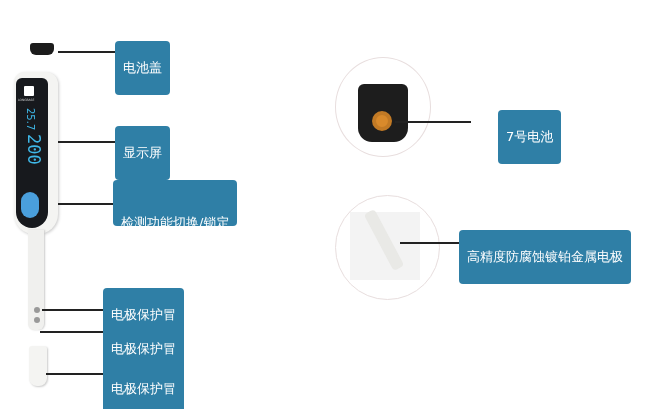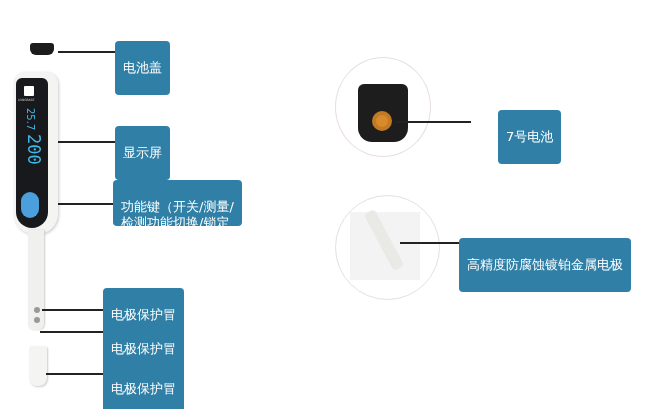--- a/index.html
+++ b/index.html
@@ -25,22 +25,21 @@
 <div style="position:absolute;left:28px;top:230px;width:16px;height:100px;background:#f0f0ee;border-radius:0 0 6px 6px;box-shadow:1px 0 2px #ccc;"></div>
 <div style="position:absolute;left:34px;top:307px;width:6px;height:6px;background:#999;border-radius:50%;"></div>
 <div style="position:absolute;left:34px;top:317px;width:6px;height:6px;background:#999;border-radius:50%;"></div>
 <div style="position:absolute;left:29px;top:346px;width:18px;height:40px;background:#f4f4f2;border-radius:3px 3px 8px 8px;box-shadow:1px 1px 2px #ccc;"></div>
 
 <div class="line" style="left:58px;top:141px;width:58px;"></div>
 <div class="label" style="left:115px;top:126px;">显示屏</div>
 
 <div class="line" style="left:58px;top:203px;width:56px;"></div>
 <div class="label" style="left:113px;top:180px;height:46px;">
-  <div>功能键（开关/测量/</div>
-  <div style="margin-top:0;">检测功能切换/锁定</div>
+  <div style="margin-top:16px;">检测功能切换/锁定</div>
 </div>
 
 <div class="line" style="left:42px;top:309px;width:62px;"></div>
 <div class="label" style="left:103px;top:288px;">电极保护冒</div>
 
 <div class="line" style="left:40px;top:331px;width:64px;"></div>
 <div class="label" style="left:103px;top:322px;">电极保护冒</div>
 
 <div class="line" style="left:46px;top:373px;width:58px;"></div>
 <div class="label" style="left:103px;top:362px;">电极保护冒</div>
@@ -48,13 +47,13 @@
 <div class="circle" style="left:335px;top:57px;width:96px;height:100px;"></div>
 <div style="position:absolute;left:358px;top:84px;width:50px;height:58px;background:#1d1d1d;border-radius:6px 6px 14px 14px;"></div>
 <div style="position:absolute;left:372px;top:111px;width:20px;height:20px;background:#d98a2b;border-radius:50%;border:4px solid #c27a25;"></div>
 <div class="line" style="left:395px;top:121px;width:76px;"></div>
 <div class="label" style="left:470px;top:110px;margin-left:28px;">7号电池</div>
 
 <div class="circle" style="left:335px;top:195px;width:105px;height:105px;"></div>
 <div style="position:absolute;left:350px;top:212px;width:70px;height:68px;background:#f3f3f3;"></div>
 <div style="position:absolute;left:378px;top:208px;width:12px;height:64px;background:#e9e9e6;border-radius:4px;transform:rotate(-28deg);"></div>
 <div class="line" style="left:400px;top:242px;width:60px;"></div>
-<div class="label" style="left:459px;top:238px;font-family:Liberation Serif, serif;">高精度防腐蚀镀铂金属电极</div>
+<div class="label" style="left:459px;top:230px;font-family:Liberation Serif, serif;">高精度防腐蚀镀铂金属电极</div>
 
 </body></html>

